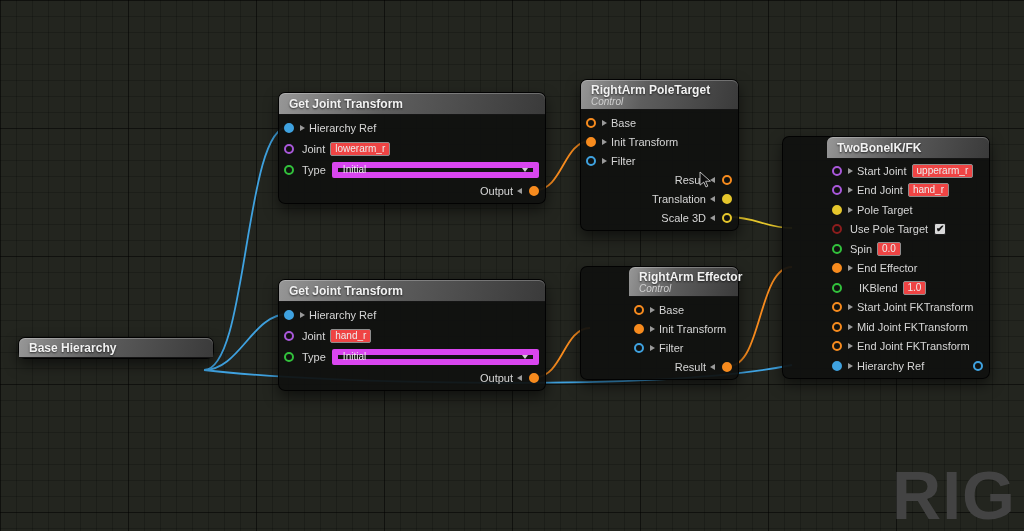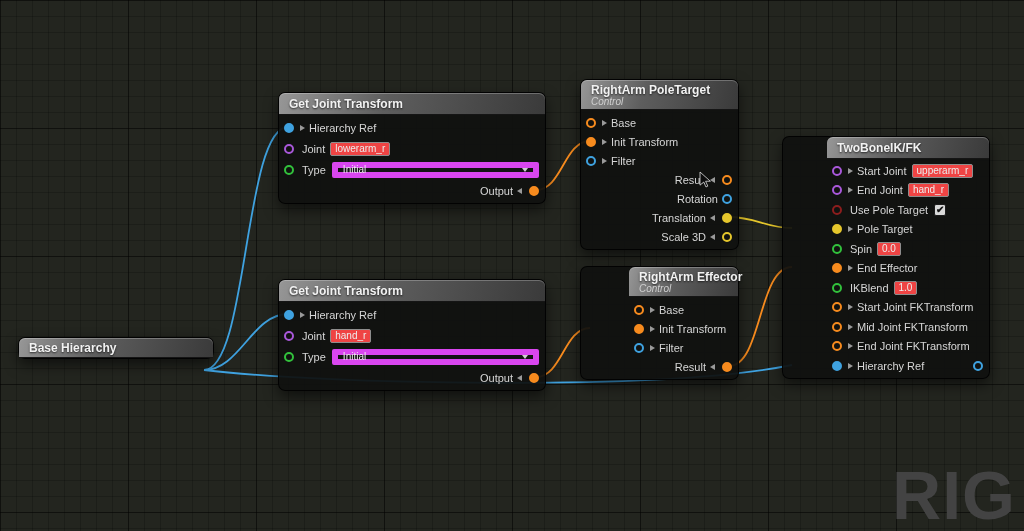--- a/index.html
+++ b/index.html
@@ -184,24 +184,20 @@
       <span class="pin left" style="border-color: rgb(63, 162, 224);"></span>
       <span class="exp"></span>
       <span class="lbl">Filter</span>
     </div>
     <div class="row r19 out">
       <span class="lbl">Result</span>
       <span class="exp-l"></span>
       <span class="pin right" style="border-color: rgb(247, 139, 30);"></span>
     </div>
     <div class="row r19 out">
-      <span class="lbl">Rotation</span>
-      <span class="pin right" style="border-color: rgb(63, 162, 224);"></span>
-    </div>
-    <div class="row r19 out">
       <span class="lbl">Translation</span>
       <span class="exp-l"></span>
       <span class="pin right filled" style="border-color: rgb(229, 198, 44); background: rgb(229, 198, 44);"></span>
     </div>
     <div class="row r19 out">
       <span class="lbl">Scale 3D</span>
       <span class="exp-l"></span>
       <span class="pin right" style="border-color: rgb(229, 198, 44);"></span>
     </div>
   </div>
@@ -247,42 +243,42 @@
       <span class="lbl">Start Joint</span>
       <span class="field">upperarm_r</span>
     </div>
     <div class="row r195">
       <span class="pin left" style="border-color: rgb(169, 88, 218);"></span>
       <span class="exp"></span>
       <span class="lbl">End Joint</span>
       <span class="field">hand_r</span>
     </div>
     <div class="row r195">
+      <span class="pin left filled" style="border-color: rgb(229, 198, 44); background: rgb(229, 198, 44);"></span>
+      <span class="exp"></span>
+      <span class="lbl">Pole Target</span>
+    </div>
+    <div class="row r195">
       <span class="pin left" style="border-color: rgb(140, 29, 29);"></span>
       <span class="lbl" style="margin-left:5px;">Use Pole Target</span>
       <span class="cb"></span>
     </div>
     <div class="row r195">
-      <span class="pin left filled" style="border-color: rgb(229, 198, 44); background: rgb(229, 198, 44);"></span>
-      <span class="exp"></span>
-      <span class="lbl">Pole Target</span>
-    </div>
-    <div class="row r195">
       <span class="pin left" style="border-color: rgb(50, 193, 60);"></span>
       <span class="lbl" style="margin-left:5px;">Spin</span>
       <span class="field">0.0</span>
     </div>
     <div class="row r195">
       <span class="pin left filled" style="border-color: rgb(247, 139, 30); background: rgb(247, 139, 30);"></span>
       <span class="exp"></span>
       <span class="lbl">End Effector</span>
     </div>
     <div class="row r195">
       <span class="pin left" style="border-color: rgb(50, 193, 60);"></span>
-      <span class="lbl" style="margin-left:5px;">IKBlend</span>
+      <span class="lbl" style="margin-left:14px;">IKBlend</span>
       <span class="field">1.0</span>
     </div>
     <div class="row r195">
       <span class="pin left" style="border-color: rgb(247, 139, 30);"></span>
       <span class="exp"></span>
       <span class="lbl">Start Joint FKTransform</span>
     </div>
     <div class="row r195">
       <span class="pin left" style="border-color: rgb(247, 139, 30);"></span>
       <span class="exp"></span>

